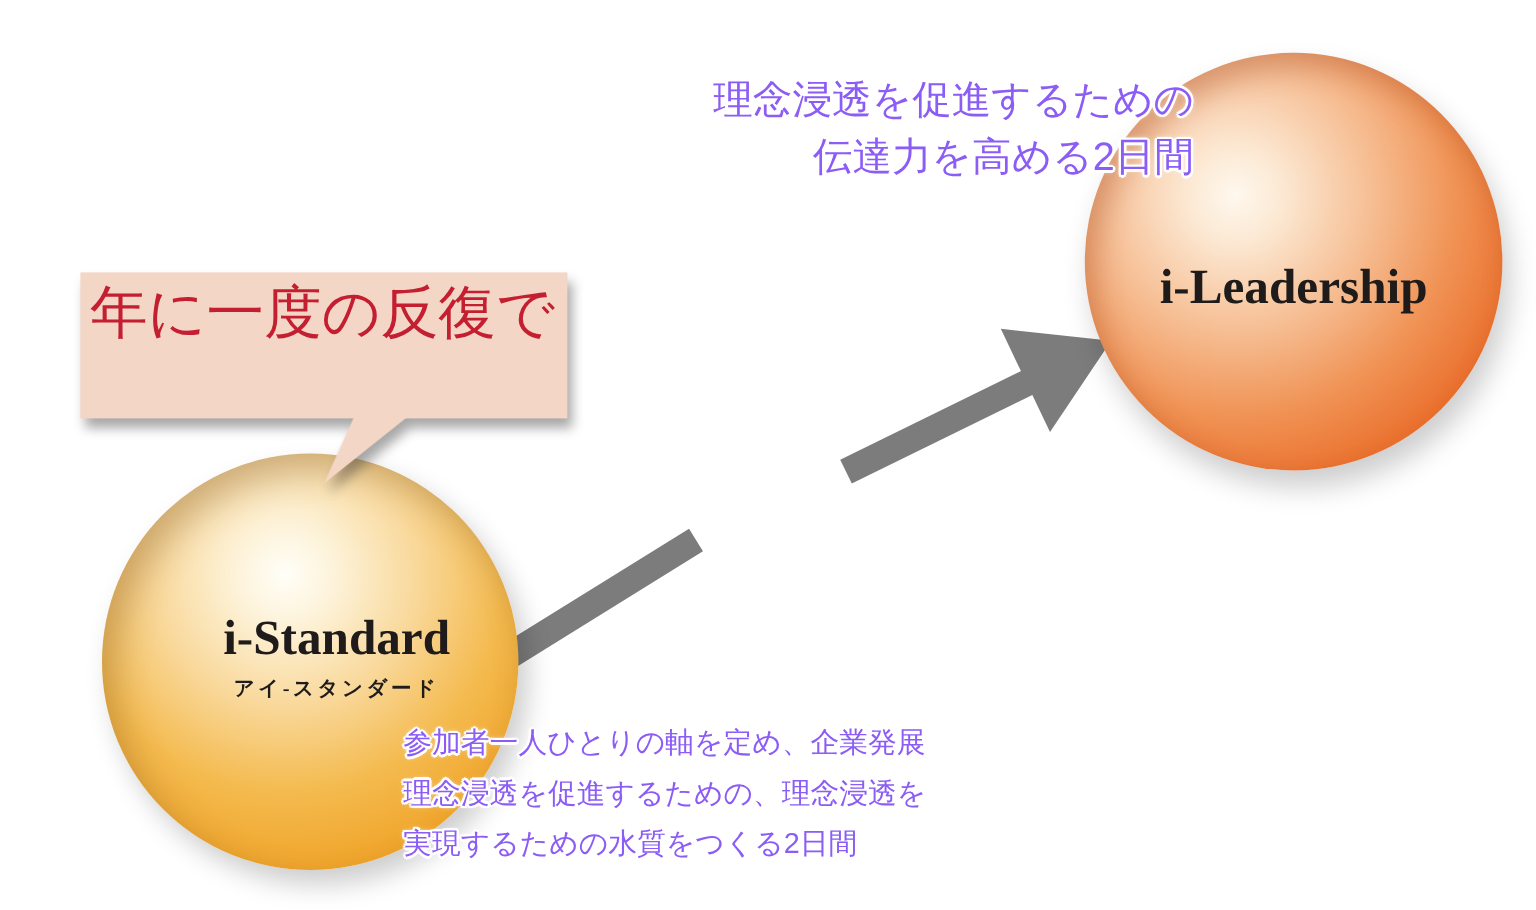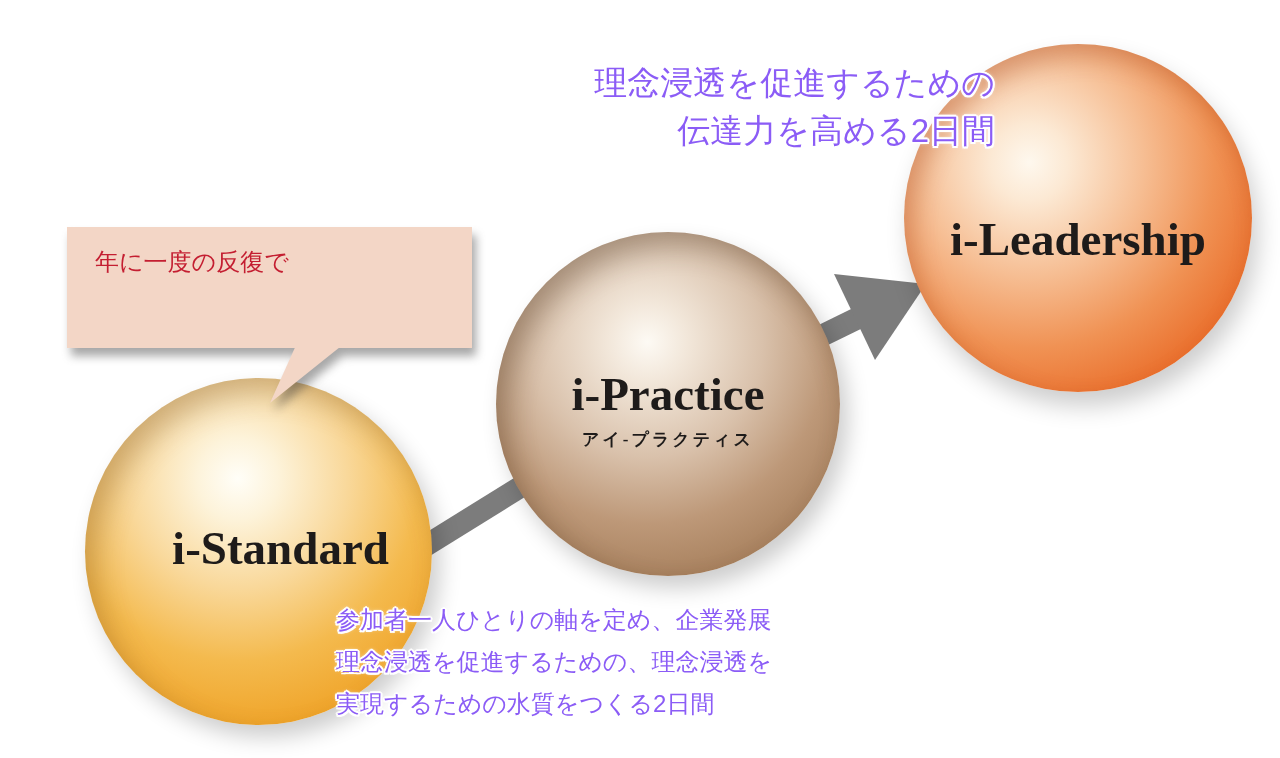--- a/index.html
+++ b/index.html
@@ -30,21 +30,21 @@
     background: radial-gradient(circle at 36% 34%,
       #fef8ee 0%, #fce9d4 12%, #f6bd92 36%, #f09254 58%, #ea6f2c 78%, #e4591c 92%, #e0541a 100%);
     box-shadow: inset 8px 12px 24px rgba(150,45,5,.30), 6px 14px 24px rgba(0,0,0,.20);
   }
   .sphere-label { position:absolute; left:0; right:0; text-align:center; transform:translateY(-50%); }
   .sphere-standard  .sphere-label { top:49%;padding-left:44px; }
   .sphere-practice  .sphere-label { top:52%; }
   .sphere-leadership .sphere-label { top:56%; }
   .en-label {
     font-family:"Liberation Serif","DejaVu Serif",serif; font-weight:700;
-    font-size:47px; line-height:1; color:#1e1b1a;
+    font-size:41px; line-height:1; color:#1e1b1a;
   }
   .kana-label {
     font-family:"Liberation Serif","DejaVu Serif",serif; font-weight:700;
     font-size:17px; color:#1e1b1a; letter-spacing:3px; margin-top:10px;
   }
 
   
   .note { position:absolute; z-index:3; color:#8b5cf6;
     text-shadow:
       2px 0 0 #fff, -2px 0 0 #fff, 0 2px 0 #fff, 0 -2px 0 #fff,
@@ -52,21 +52,21 @@
       0 0 3px #fff, 0 0 3px #fff, 0 0 5px #fff;
   }
   .top-note    { top:59px;  right:285px; text-align:right; font-size:33px; line-height:48px; }
   .bottom-note { top:599px; left:336px;  text-align:left;  font-size:24px; line-height:42px; }
 
   
   .callout { position:absolute; left:67px; top:227px; z-index:4;
     filter: drop-shadow(4px 8px 5px rgba(60,60,60,.45)); }
   .callout-box {
     width:405px; height:121px; background:#f3d6c6; box-sizing:border-box;
-    padding:14px 0 0 28px; font-size:24px; line-height:42px; color:#c41e31;
+    padding:14px 0 0 8px; font-size:48px; line-height:42px; color:#c41e31;
   }
   .callout-tail {
     position:absolute; left:203px; top:120px; width:70px; height:56px;
     background:#f3d6c6; clip-path: polygon(36% 0, 100% 0, 0 100%);
   }
 </style>
 </head>
 <body>
 
 <div class="stage">
@@ -75,29 +75,24 @@
     <line x1="393" y1="566" x2="580" y2="450" stroke="#7c7c7c" stroke-width="22"></line>
     <g>
       <line x1="705" y1="393" x2="858" y2="318" stroke="#7c7c7c" stroke-width="22"></line>
       <polygon points="926,284 834,274 875,360" fill="#7c7c7c"></polygon>
     </g>
   </svg>
 
   <div class="sphere sphere-standard">
     <div class="sphere-label">
       <div class="en-label">i-Standard</div>
+      <div class="kana-label">アイ-スタンダード</div>
     </div>
   </div>
 
-  <div class="sphere sphere-practice">
-    <div class="sphere-label">
-      <div class="en-label">i-Practice</div>
-      <div class="kana-label">アイ-プラクティス</div>
-    </div>
-  </div>
 
   <div class="sphere sphere-leadership">
     <div class="sphere-label">
       <div class="en-label">i-Leadership</div>
     </div>
   </div>
 
   <div class="note top-note">
     <div>理念浸透を促進するための</div>
     <div>伝達力を高める2日間</div>

